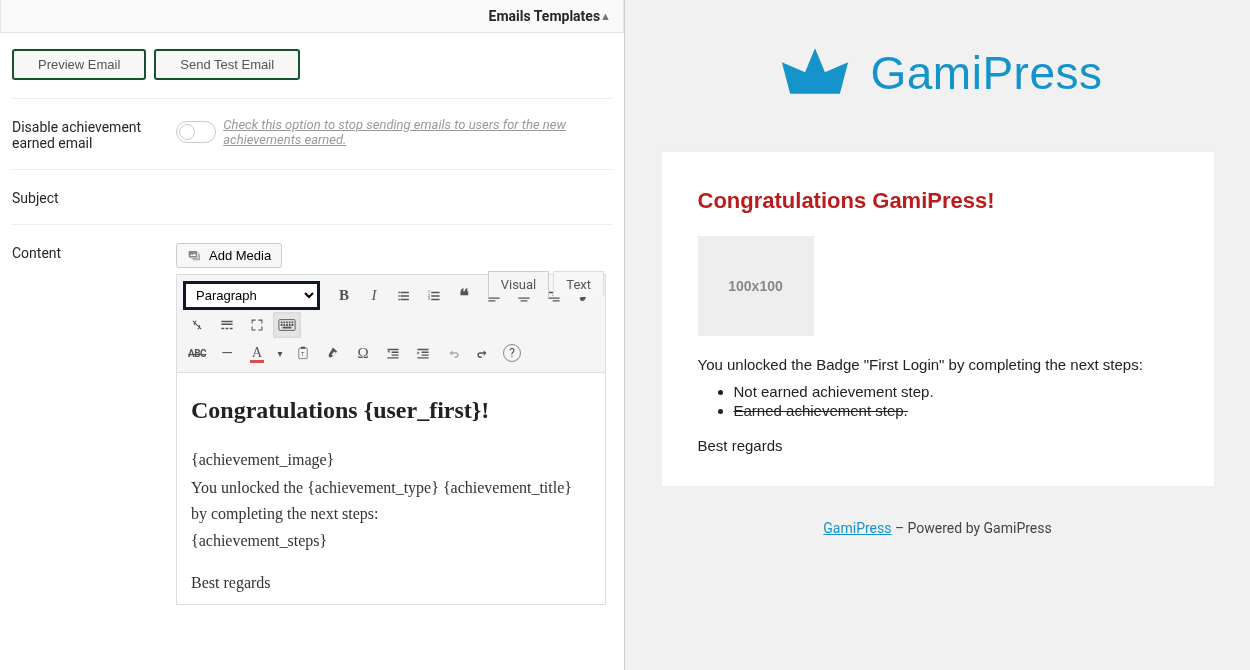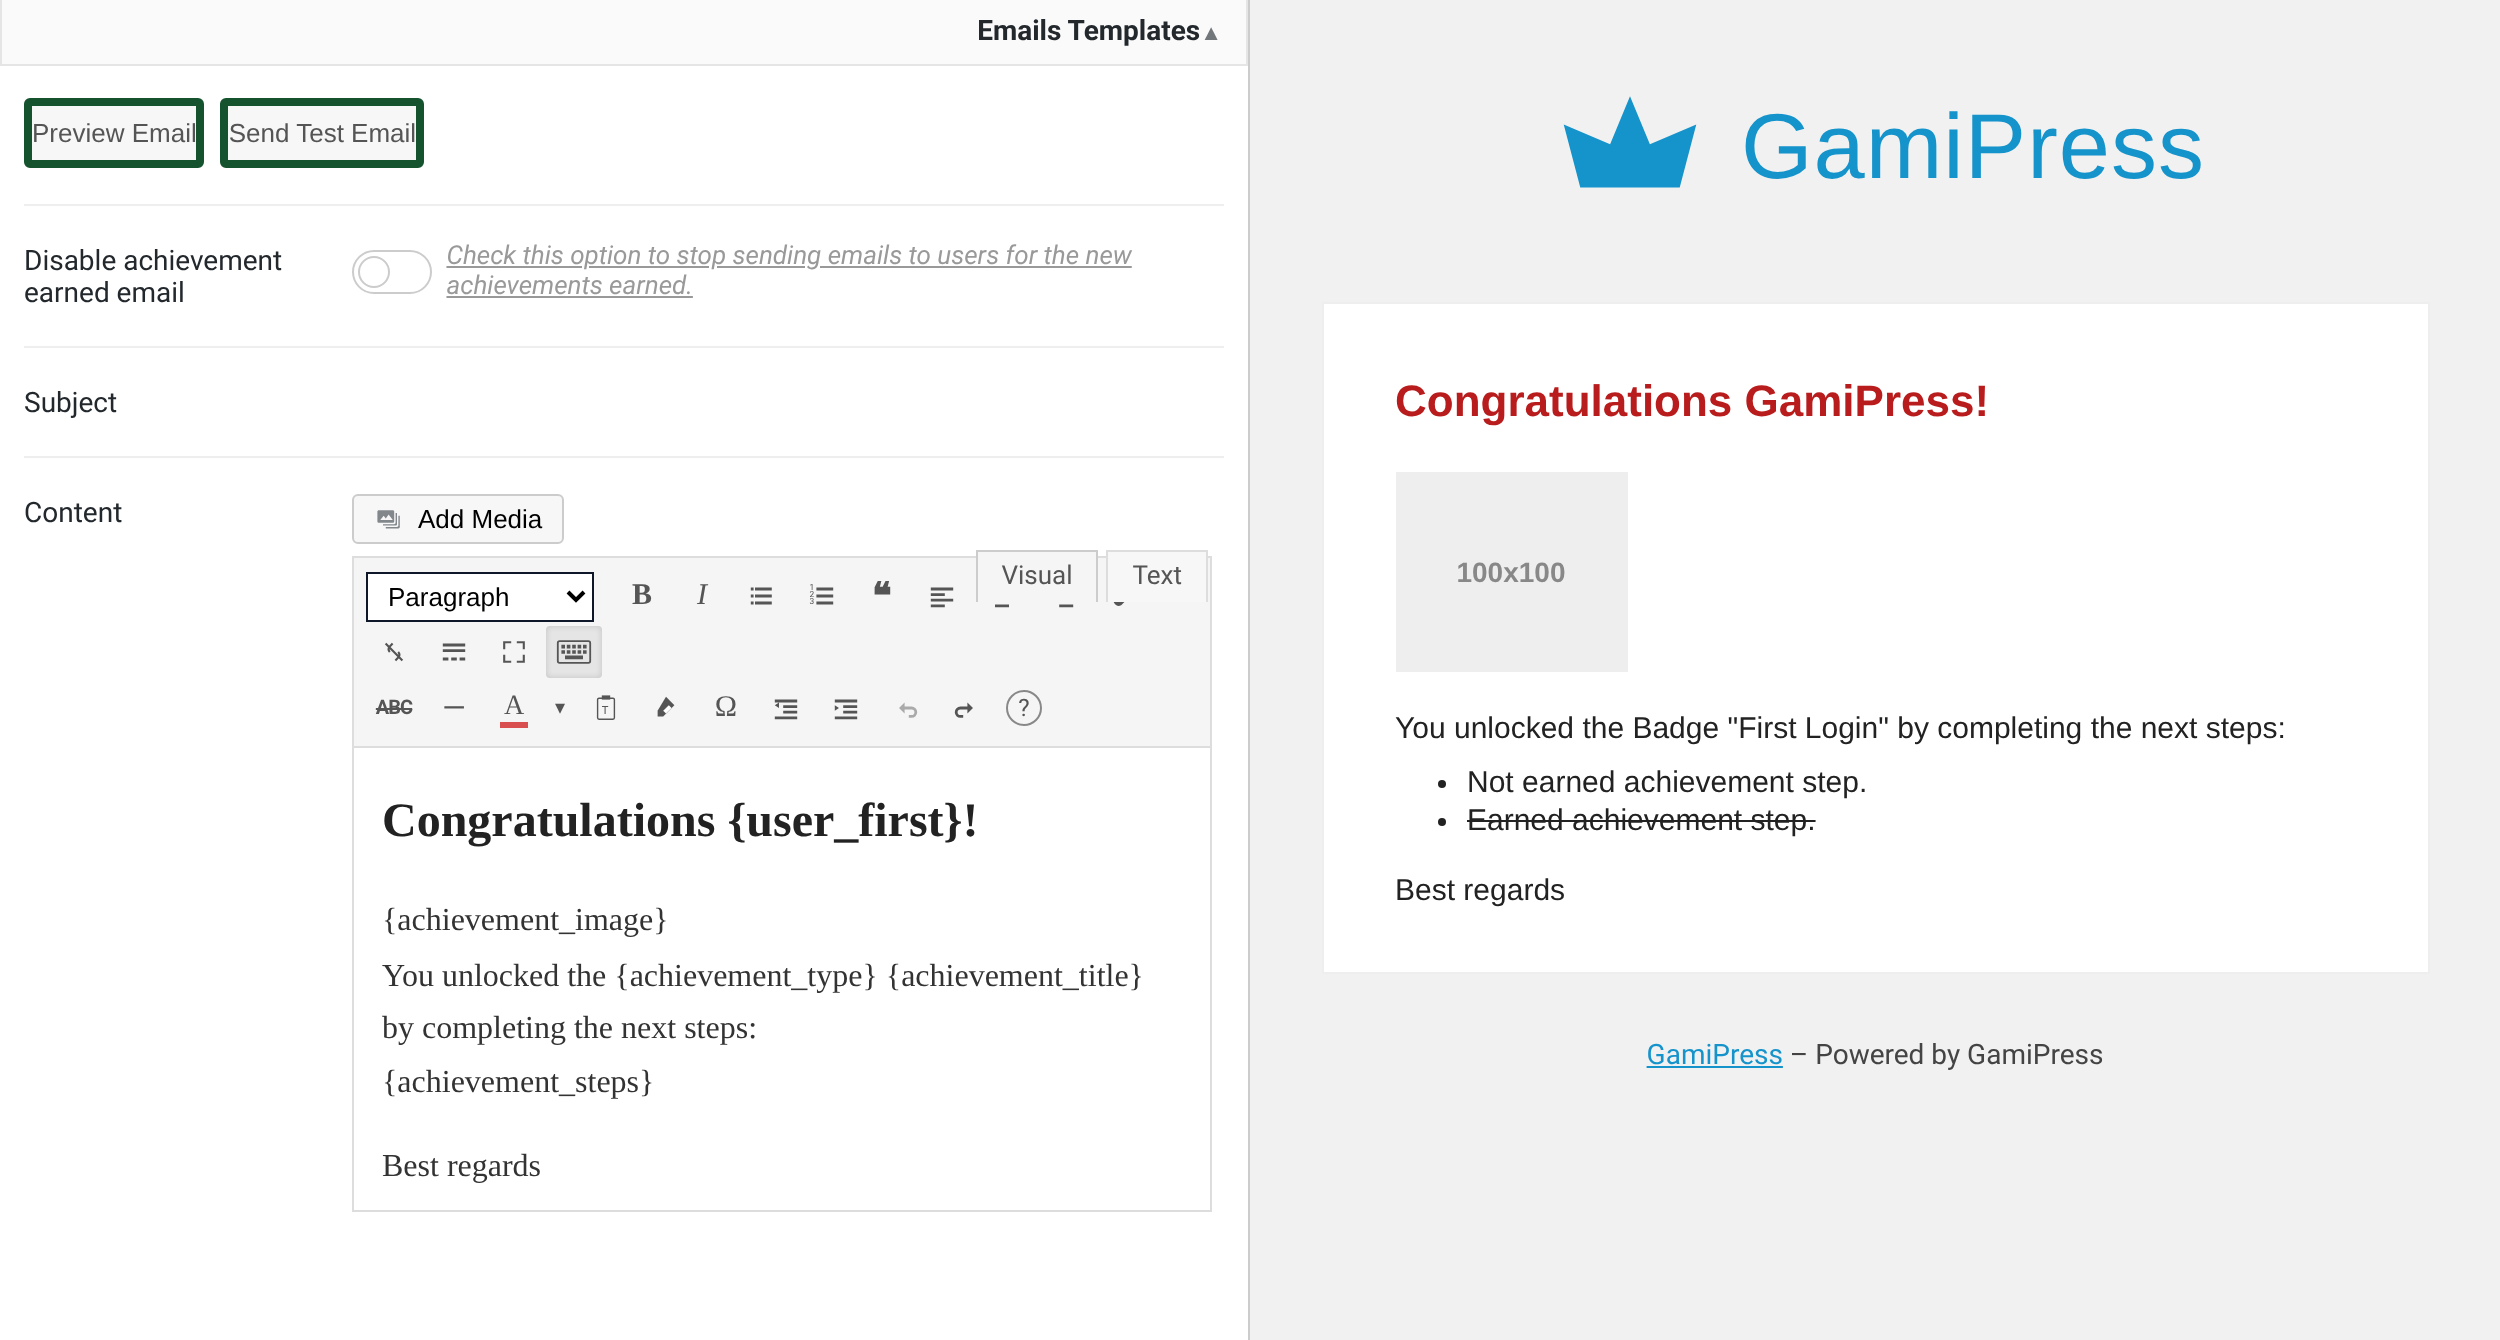--- a/index.html
+++ b/index.html
@@ -37,23 +37,23 @@
     color: #72777c;
   }
   .panel-body {
     padding: 12px;
     flex: 1;
     overflow: hidden;
   }
   .btn-row { display: flex; gap: 8px; margin-bottom: 18px; margin-top: 4px; }
   .wp-button {
     background: #f7f7f7;
-    border: 4px solid #14532d;
+    border: 2px solid #14532d;
     color: #555;
-    padding: 6px 0;
+    padding: 6px 24px;
     font-size: 13px;
     border-radius: 3px;
     cursor: pointer;
   }
   .field-row {
     border-top: 1px solid #eee;
     padding: 18px 0;
     display: flex;
     gap: 24px;
   }
@@ -137,25 +137,25 @@
   }
   .editor-tab + .editor-tab { margin-left: 4px; }
   .editor-toolbar {
     border: 1px solid #ddd;
     background: #f5f5f5;
     margin-top: 6px;
     padding: 4px 6px;
   }
   .tb-row { display: flex; align-items: center; gap: 2px; margin: 2px 0; flex-wrap: nowrap; }
   .tb-select {
-    border: 1px solid #0f172a;
+    border: 3px solid #0f172a;
     background: #fff;
     font-size: 13px;
     padding: 3px 6px;
-    width: 114px;
+    width: 137px;
   }
   .tb-btn {
     width: 28px;
     height: 26px;
     display: inline-flex;
     align-items: center;
     justify-content: center;
     border-radius: 2px;
     color: #555;
     cursor: pointer;

